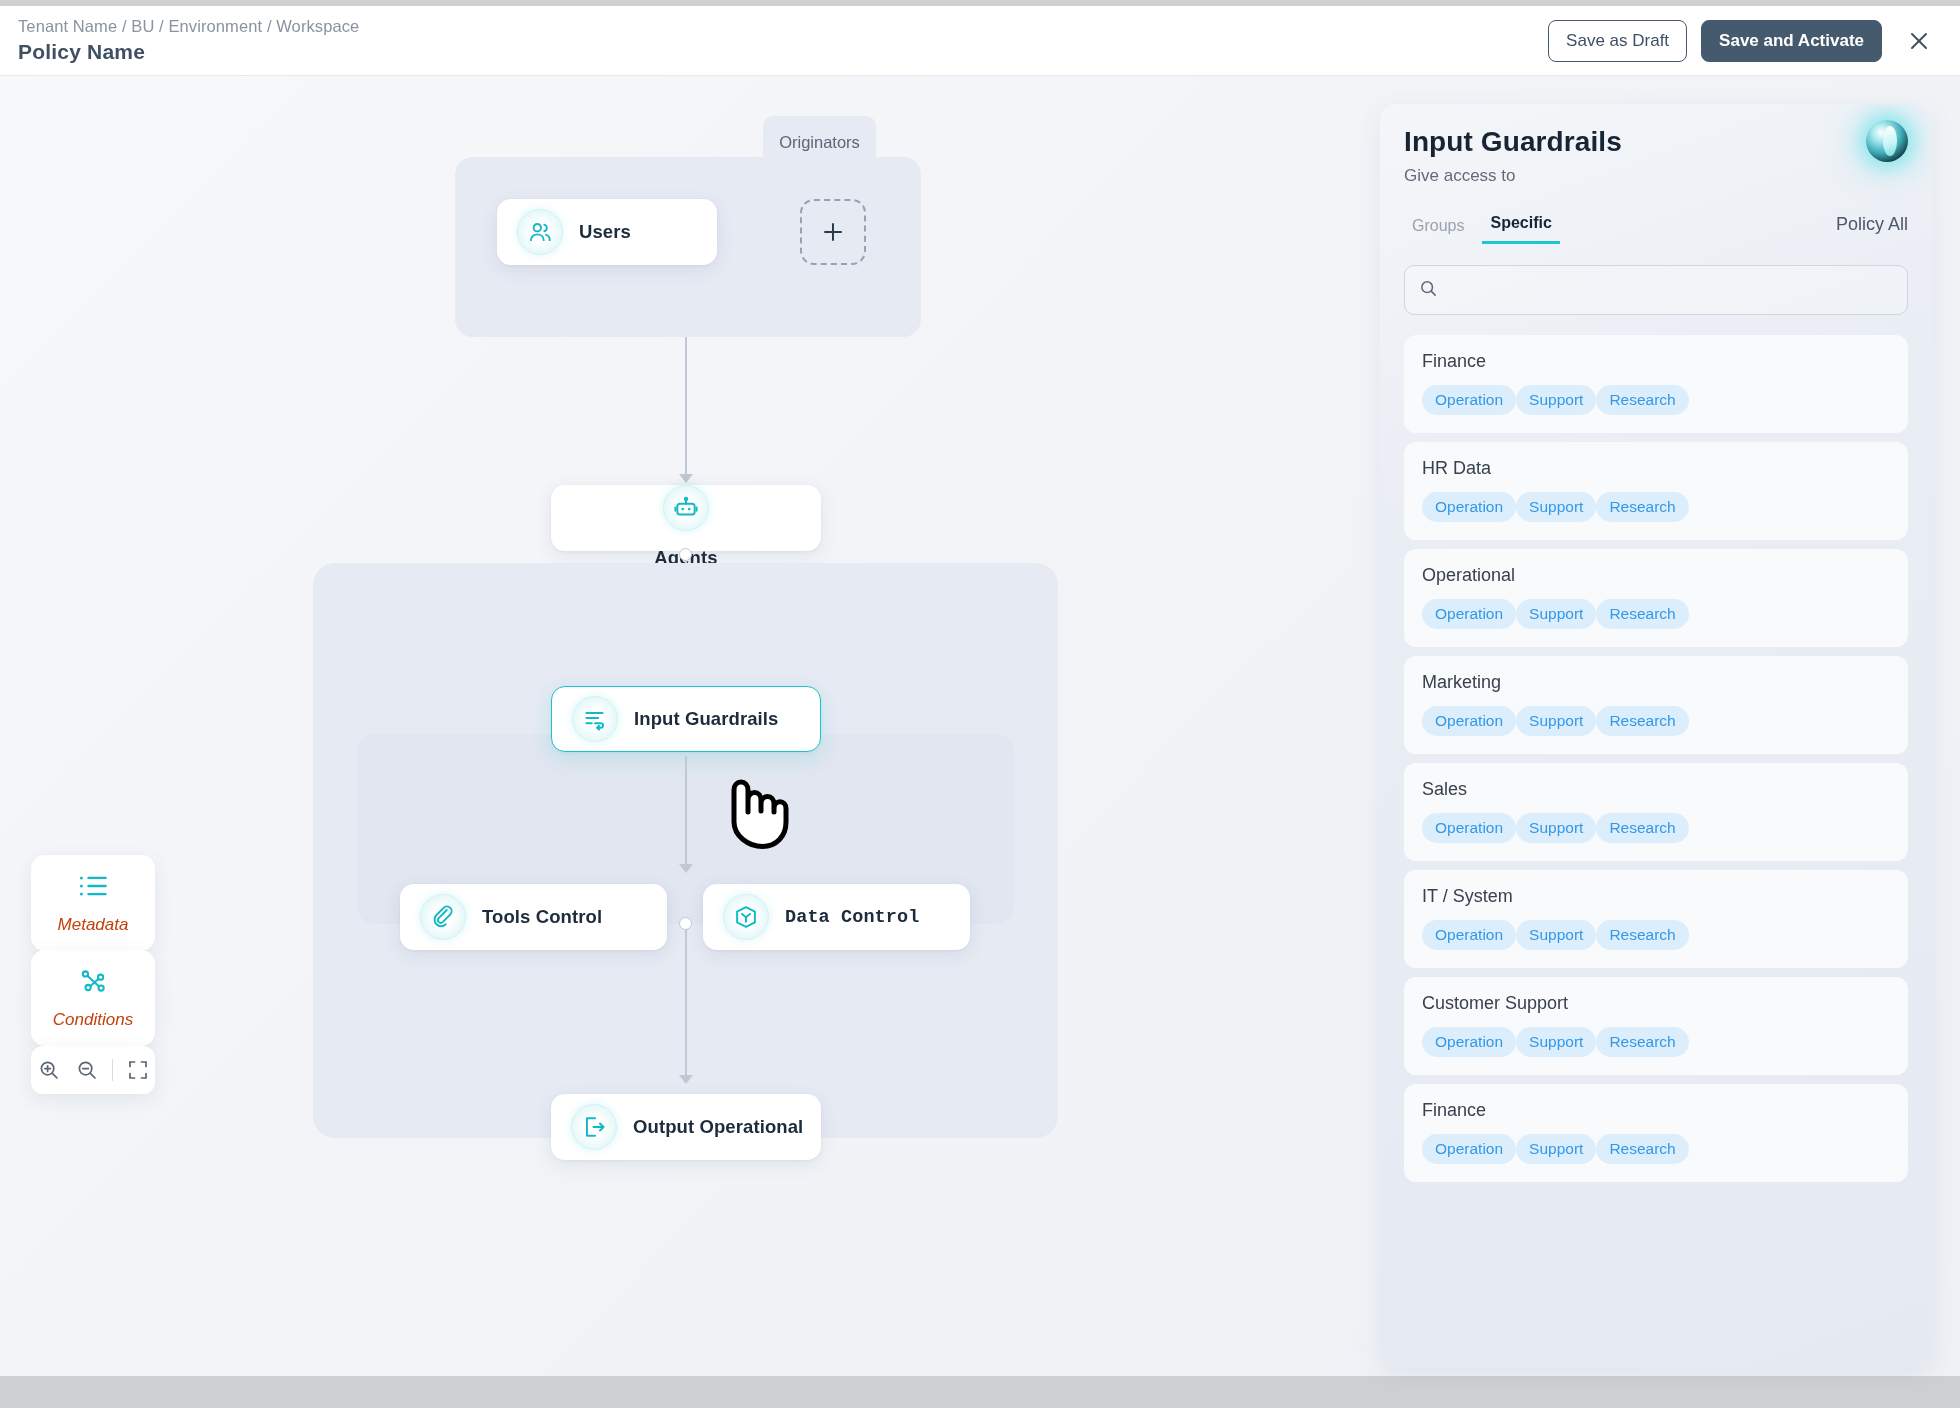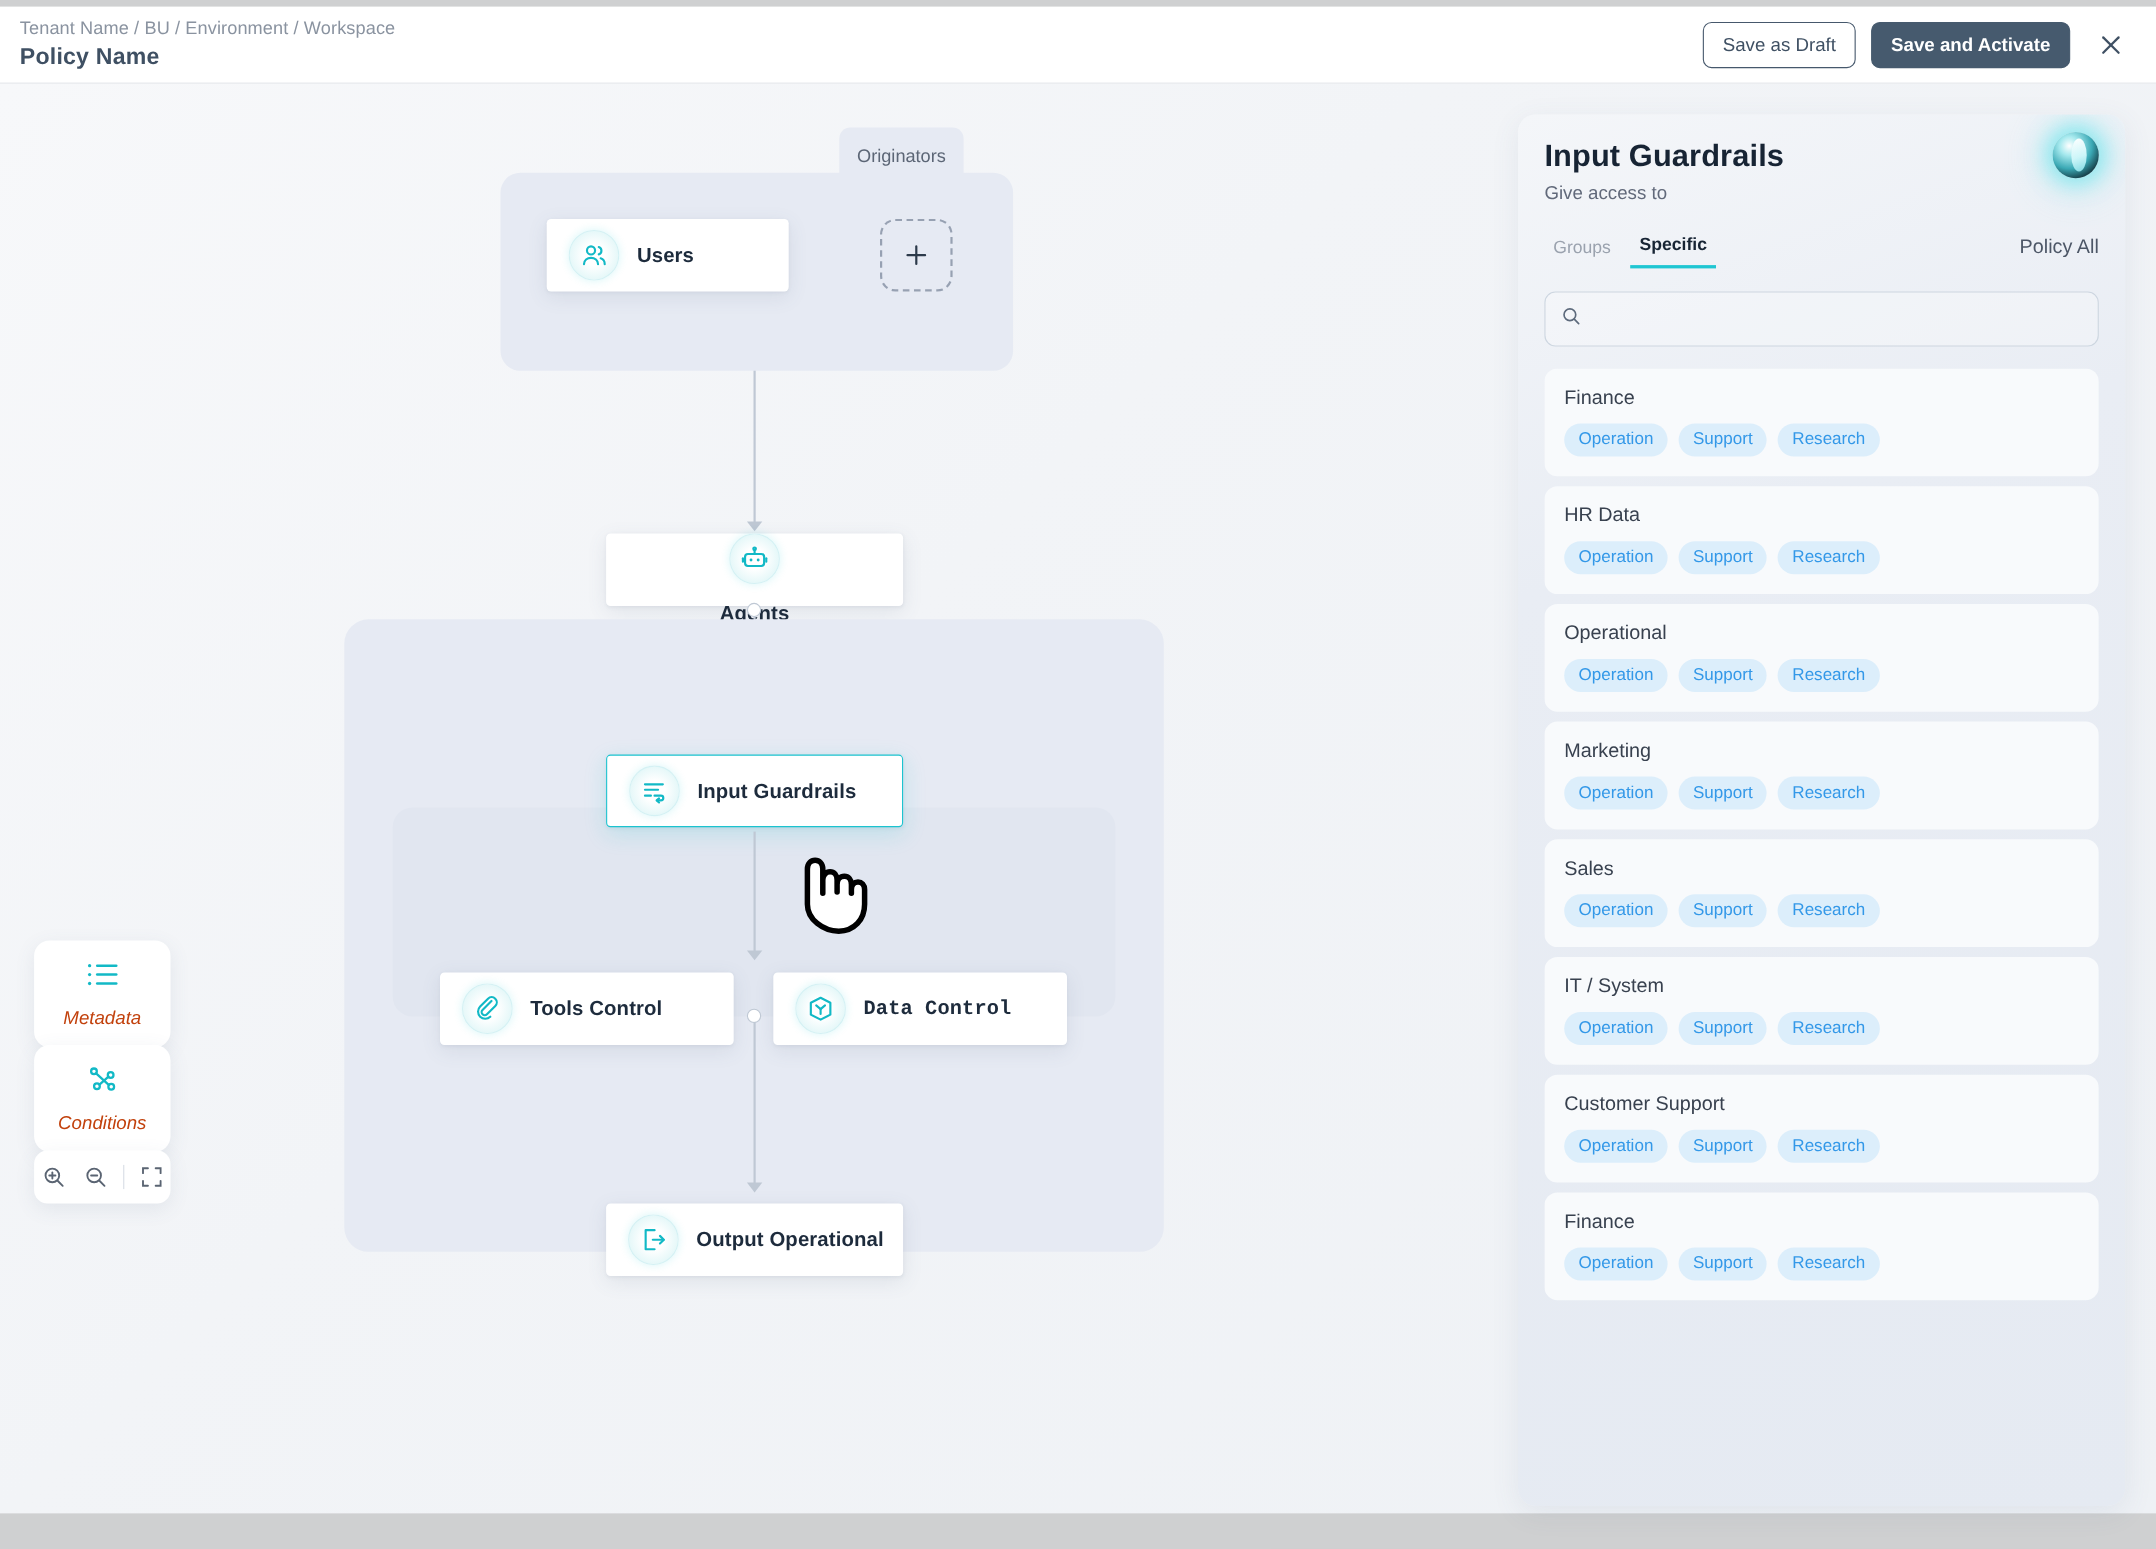--- a/index.html
+++ b/index.html
@@ -99,21 +99,21 @@
   .originators-box {
     position: absolute;
     left: 455px; top: 81px;
     width: 466px; height: 180px;
     background: #e6eaf3;
     border-radius: 18px;
   }
 
   .node {
     background: #ffffff;
-    border-radius: 4px;
+    border-radius: 14px;
     box-shadow: 0 5px 18px rgba(80,100,130,.11), 0 1px 3px rgba(80,100,130,.07);
     display: flex;
     align-items: center;
     gap: 16px;
     padding: 0 20px;
     cursor: pointer;
   }
   .node-icon {
     width: 46px; height: 46px;
     border-radius: 50%;
@@ -368,21 +368,21 @@
     border-radius: 12px;
     padding: 16px 18px 18px;
     flex: 0 0 auto;
     cursor: pointer;
   }
   .li-title {
     font-size: 18px;
     color: #38414f;
     margin-bottom: 13px;
   }
-  .chips { display: flex; gap: 10px; }
+  .chips { display: flex; }
   .chip {
     background: #dceefb;
     color: #3398e8;
     font-size: 15.5px;
     border-radius: 999px;
     padding: 6px 13px;
     cursor: pointer;
     white-space: nowrap;
   }
 

